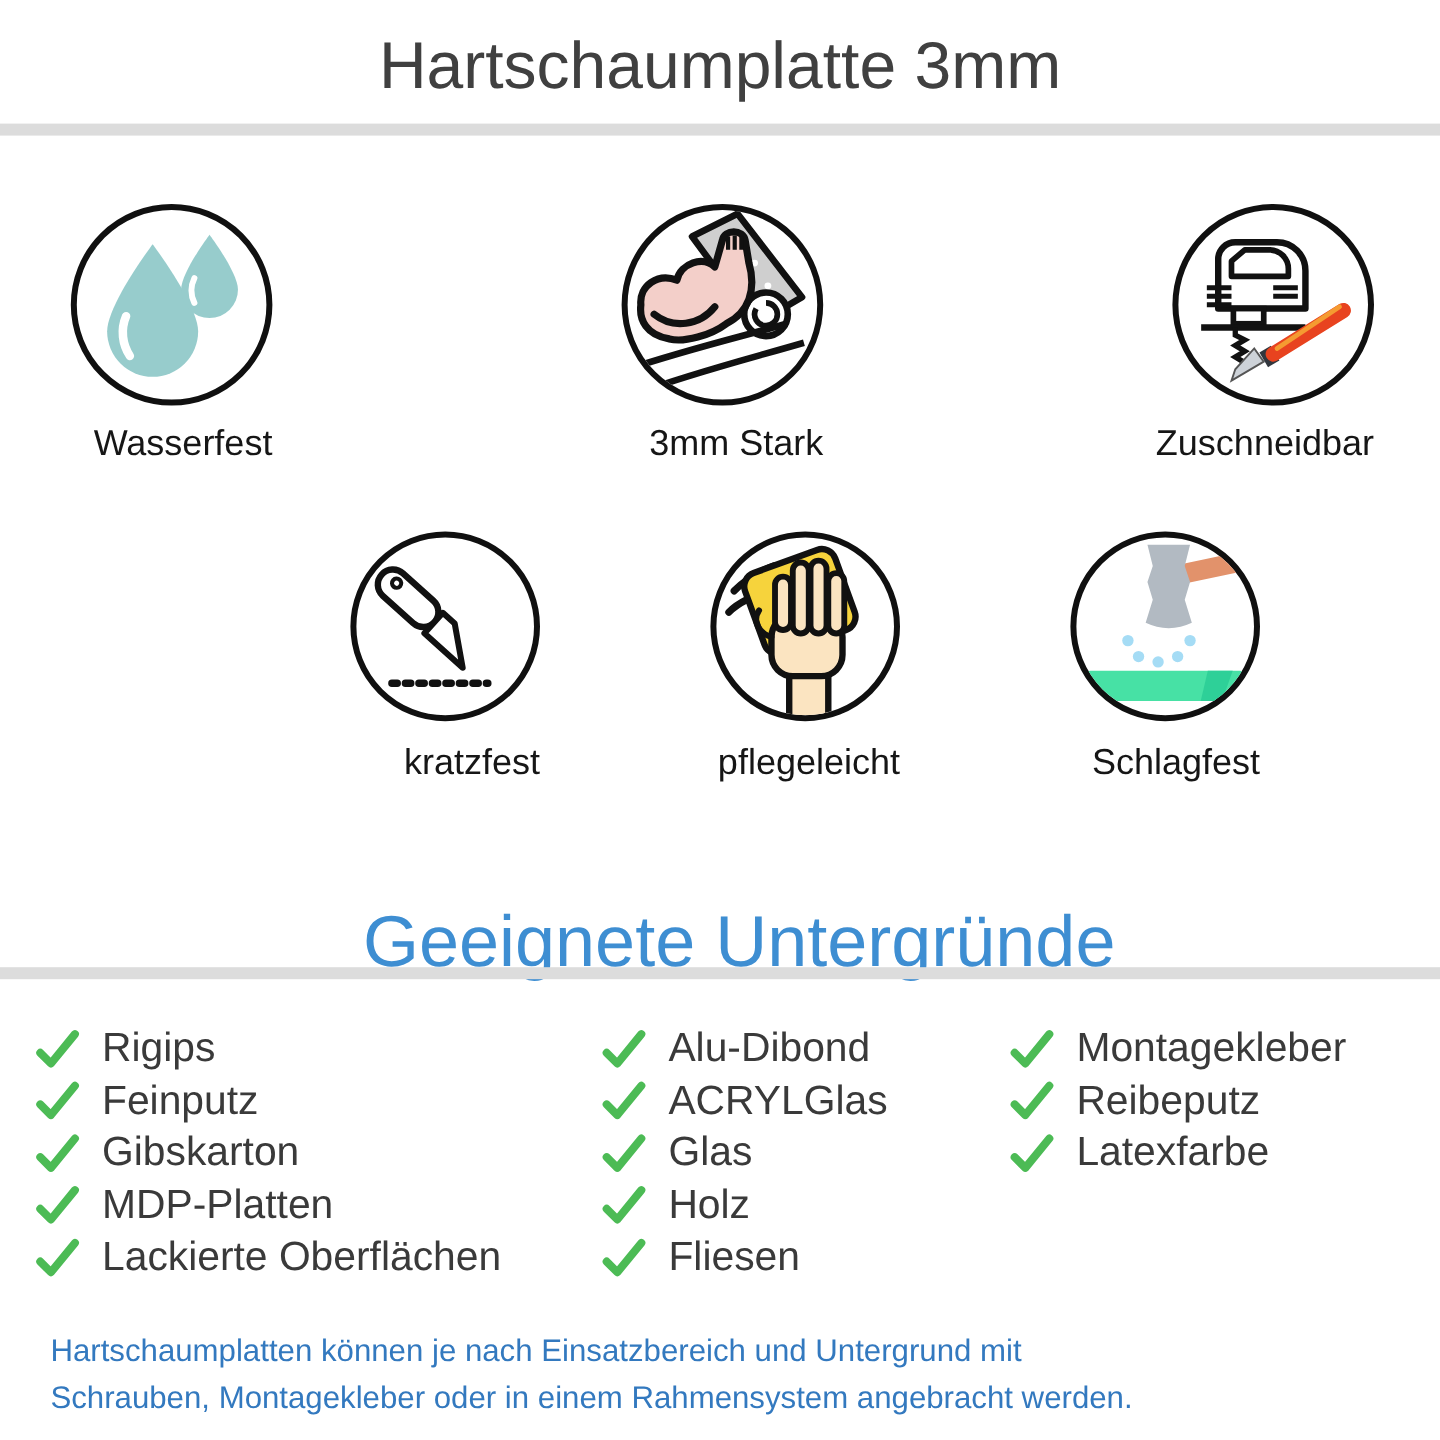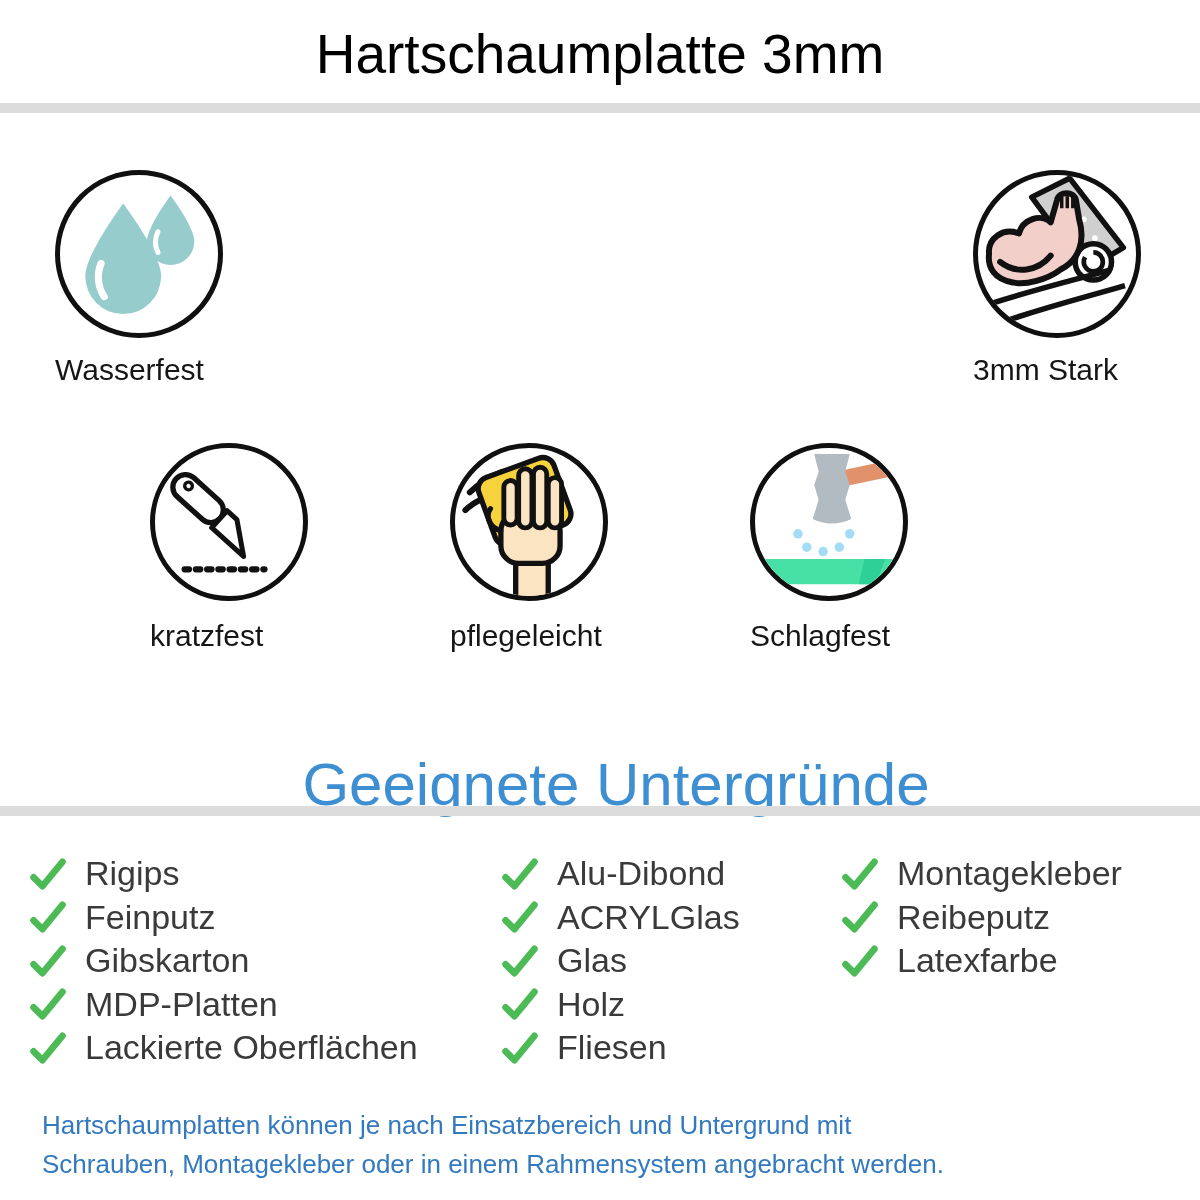--- a/index.html
+++ b/index.html
@@ -1,26 +1,26 @@
 <!DOCTYPE html>
 <html><head>
 <meta charset="utf-8">
 <style>
   html,body{margin:0;padding:0;background:#ffffff;}
   .canvas{position:relative;width:1200px;height:1200px;background:#ffffff;overflow:hidden;
           font-family:"Liberation Sans", sans-serif;}
   .title{position:absolute;top:22px;left:0;width:100%;margin:0;text-align:center;
-         font-size:55px;font-weight:400;color:#000000;}
+         font-size:55px;font-weight:400;color:#404040;}
   .bar{position:absolute;left:0;width:100%;height:10px;background:#DCDCDC;}
   .bar1{top:103px;}
   .bar2{top:806px;}
   .row{position:absolute;left:0;width:100%;display:flex;}
   .row1{top:170px;box-sizing:border-box;padding:0 55px;justify-content:space-between;}
   .row2{top:443px;justify-content:center;}
-  .feature{display:flex;flex-direction:column;align-items:flex-start;}
+  .feature{display:flex;flex-direction:column;align-items:flex-end;}
   .row1 .feature{width:172px;}
   .row2 .feature{width:300px;}
   .circle{width:168px;height:168px;box-sizing:border-box;border:5px solid #101010;border-radius:50%;
           background:#fff;overflow:hidden;}
   .row2 .circle{width:158px;height:158px;}
   .circle svg{display:block;width:100%;height:100%;}
   .flabel{margin-top:15px;font-size:30px;color:#161616;white-space:nowrap;}
   .row2 .flabel{margin-top:18px;}
   .subtitle{position:absolute;top:734px;left:0;width:100%;margin:16px;text-align:center;
             font-size:60px;font-weight:400;color:#3E8ED2;}
@@ -70,20 +70,38 @@
           <path d="M4 97 C34 86 62 79 93 70" fill="none" stroke="#111" stroke-width="3.5"></path>
           <path d="M7 50 C6 40 16 33 26 37 C28 28 40 24 46 30 L50 16 C51 10 61 10 62 16 L64 28 C68 42 64 54 52 60 C44 66 30 70 22 68 C10 66 6 58 7 50 Z" fill="#F3CFC9" stroke="#111" stroke-width="3.8" stroke-linejoin="round"></path>
           <path d="M14 55 C24 63 38 61 46 51" fill="none" stroke="#111" stroke-width="3.8" stroke-linecap="round"></path>
           <path d="M53 14 v7 M56.5 13.5 v7.5 M60 14 v7" stroke="#111" stroke-width="2.2"></path>
         </svg>
       </div>
       <div class="flabel">3mm Stark</div>
     </div>
 
 
+    <div class="feature">
+      <div class="circle">
+        <svg viewBox="0 0 100 100">
+          <path d="M21 52 V26 a9 9 0 0 1 9 -9 h22 a15 15 0 0 1 15 15 v20 Z" fill="#fff" stroke="#111" stroke-width="3.4" stroke-linejoin="round"></path>
+          <path d="M28 35 v-8 l7 -6 h13 a10 10 0 0 1 10 10 v4 Z" fill="#fff" stroke="#111" stroke-width="3" stroke-linejoin="round"></path>
+          <path d="M50 41 h13 M50 45.5 h13" stroke="#111" stroke-width="2.6"></path>
+          <path d="M15 41 h13 M15 45.5 h13 M15 50 h13" stroke="#111" stroke-width="2.6"></path>
+          <rect x="29" y="52" width="16" height="8" fill="#fff" stroke="#111" stroke-width="3"></rect>
+          <path d="M12 62 H67" stroke="#111" stroke-width="3.4"></path>
+          <path d="M30 62 v4 l5 2.5 -5 3 5 3 -5 3 5 3" fill="none" stroke="#111" stroke-width="2.8"></path>
+          <polygon points="28,90 45,80 40,73 30,84" fill="#CDD2D8" stroke="#555" stroke-width="1"></polygon>
+          <line x1="45" y1="79" x2="51" y2="75.5" stroke="#32373E" stroke-width="9"></line>
+          <line x1="50" y1="76" x2="87" y2="53" stroke="#E8431F" stroke-width="8" stroke-linecap="round"></line>
+          <line x1="52" y1="73" x2="85" y2="51" stroke="#F59B31" stroke-width="2.5" stroke-linecap="round"></line>
+        </svg>
+      </div>
+      <div class="flabel">Zuschneidbar</div>
+    </div>
   </div>
 
   <div class="row row2">
 
     <div class="feature">
       <div class="circle">
         <svg viewBox="0 0 100 100">
           <g transform="rotate(42 40 46)">
             <rect x="4" y="36" width="40" height="17" rx="8.5" fill="#fff" stroke="#111" stroke-width="3.6"></rect>
             <circle cx="13.5" cy="42.5" r="2.6" fill="none" stroke="#111" stroke-width="2.3"></circle>

